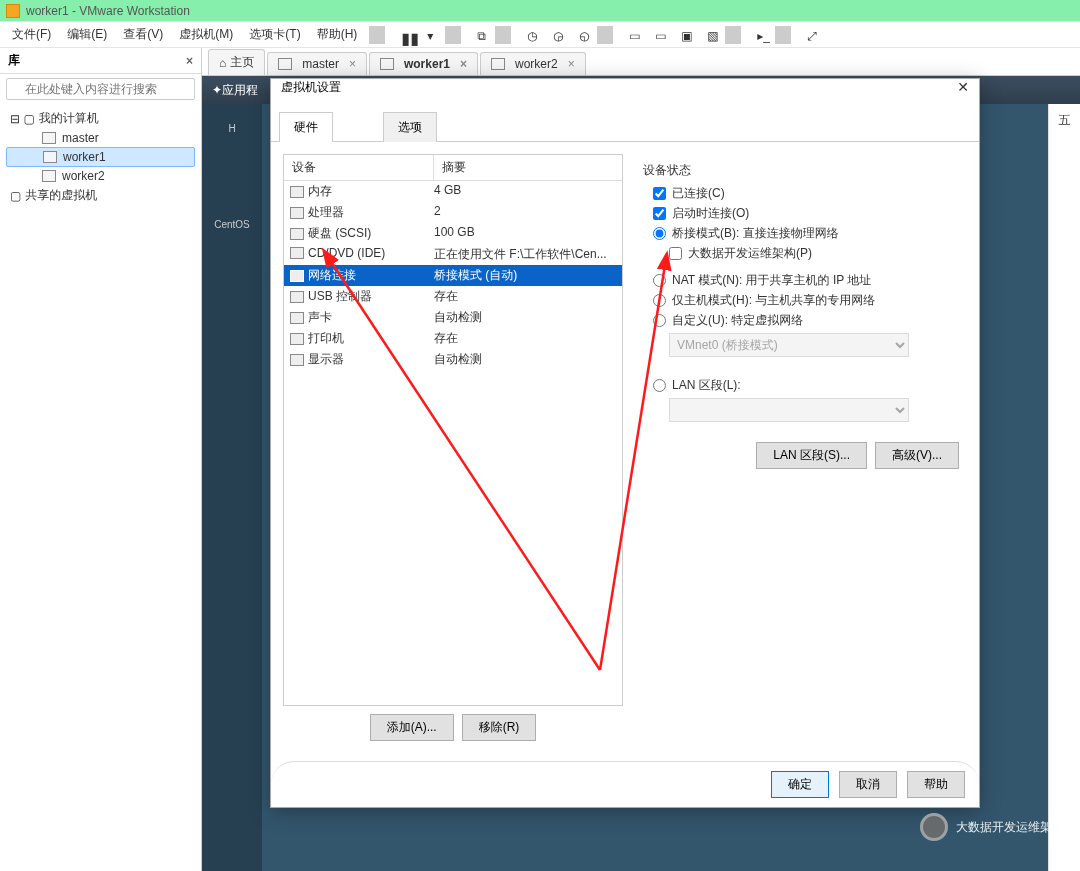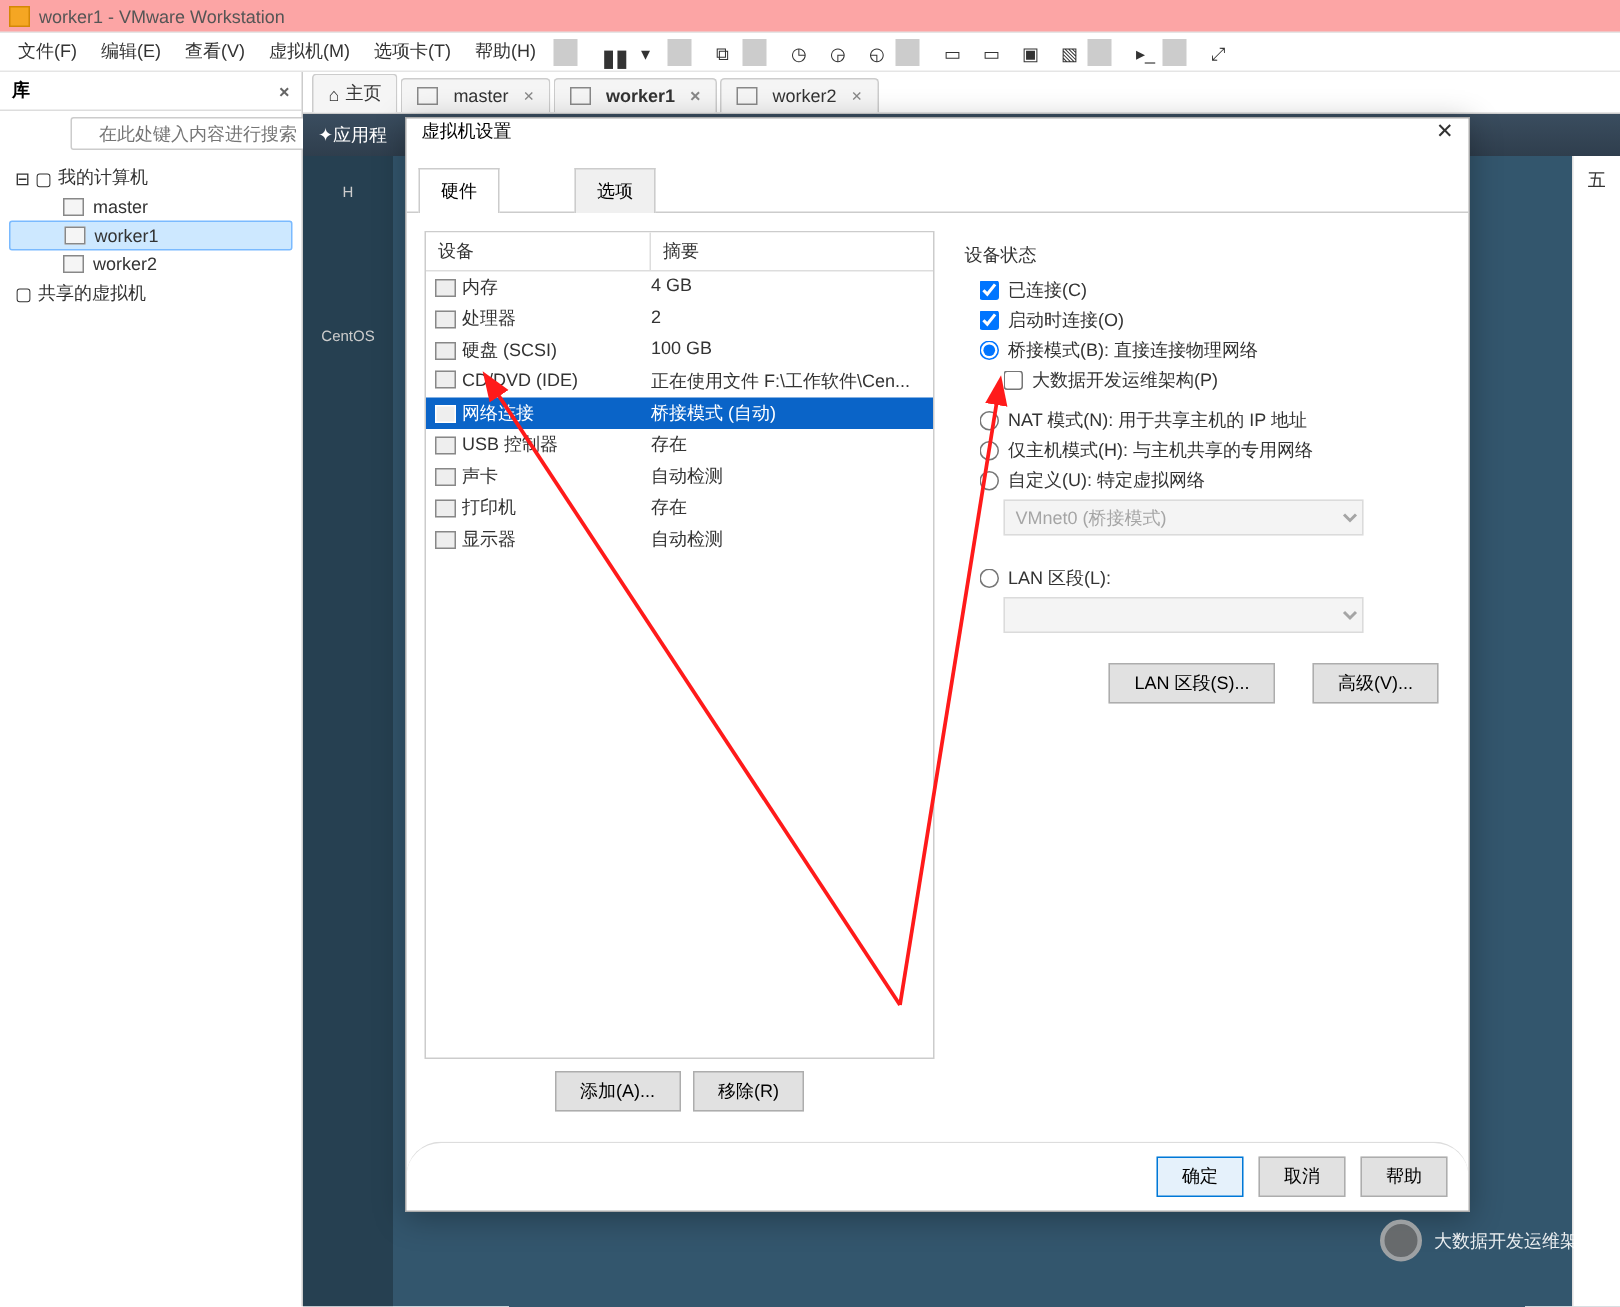--- a/index.html
+++ b/index.html
@@ -1,38 +1,38 @@
 <!DOCTYPE html>
 <html><head>
 <meta charset="utf-8">
 <style>
 * { box-sizing: border-box; margin: 0; padding: 0; font-family: "Microsoft YaHei", Tahoma, sans-serif; font-size: 12px; }
 body { width: 1080px; height: 871px; background: #fff; overflow: hidden; position: relative; }
 
 
-.titlebar { height: 22px; background: #fca5a5; border-bottom: 1px solid #e5e5e5; display: flex; align-items: center; padding: 0 6px; color: #555; }
+.titlebar { height: 22px; background: #86efac; border-bottom: 1px solid #e5e5e5; display: flex; align-items: center; padding: 0 6px; color: #555; }
 .titlebar .vm-icon { width: 14px; height: 14px; background: #f5a623; border: 1px solid #d48806; margin-right: 6px; }
 
 
 .menubar { height: 26px; background: #fff; display: flex; align-items: center; padding: 0 4px; border-bottom: 1px solid #e5e5e5; }
 .menubar span { padding: 3px 8px; color: #333; }
 .toolbar-sep { width: 1px; height: 18px; background: #ccc; margin: 0 4px; }
 .tb-icon { width: 18px; height: 18px; margin: 0 4px; display: inline-block; }
 .tb-play { color: #f5a623; font-size: 16px; }
 
 
 .content-row { display: flex; height: calc(100% - 48px); }
 
 
 .library { width: 202px; border-right: 1px solid #ccc; background: #fff; display: flex; flex-direction: column; }
 .lib-head { display: flex; align-items: center; justify-content: space-between; padding: 4px 8px; border-bottom: 1px solid #ddd; }
 .lib-head span { font-weight: bold; }
 .close-x { color: #666; }
 .search-row { padding: 4px 6px; display: flex; align-items: center; }
-.search-row input { flex: 1; border: 1px solid #ccc; padding: 3px 4px 3px 18px; border-radius: 2px; margin-left: 41px; }
+.search-row input { flex: 1; border: 1px solid #ccc; padding: 3px 4px 3px 18px; border-radius: 2px; }
 .tree { padding: 4px 6px; flex: 1; }
 .tree-row { display: flex; align-items: center; padding: 2px 0 2px 4px; color: #333; }
 .tree-row.child { padding-left: 36px; }
 .tree-row.sel { background: #cde8ff; border: 1px solid #7abaff; border-radius: 2px; }
 .tree-ic { width: 14px; height: 12px; border: 1px solid #888; margin-right: 6px; background: #f5f5f5; }
 
 
 .rightpane { flex: 1; background: #fff; position: relative; }
 .tabs-row { height: 28px; display: flex; align-items: end; padding: 0 6px; border-bottom: 1px solid #ccc; gap: 2px; }
 .tab { border: 1px solid #ccc; border-bottom: none; padding: 4px 10px; background: #f5f5f5; border-radius: 3px 3px 0 0; display: flex; align-items: center; gap: 4px; color: #333; }
@@ -67,21 +67,21 @@
 .dev-buttons { display: flex; justify-content: center; gap: 8px; padding: 8px 0; }
 .btn { border: 1px solid #adadad; background: #e1e1e1; padding: 4px 16px; cursor: default; }
 
 
 .set-panel { flex: 1; padding: 4px 8px; color: #333; }
 .group-title { margin: 4px 0 6px; }
 .chk-row, .rad-row { display: flex; align-items: center; gap: 6px; margin: 3px 0 3px 10px; }
 .rad-row input[type=radio], .chk-row input[type=checkbox] { margin: 0; }
 .combo { margin: 4px 0 20px 26px; }
 .combo select, .combo input { width: 240px; padding: 3px; border: 1px solid #ccc; background: #f0f0f0; }
-.panel-buttons { display: flex; justify-content: flex-end; gap: 25px; margin-top: 16px; }
+.panel-buttons { display: flex; justify-content: flex-end; gap: 8px; margin-top: 16px; }
 
 
 .dlg-foot { height: 46px; border-top: 1px solid #ddd; display: flex; align-items: center; justify-content: flex-end; padding: 15px 14px; gap: 10px; border-radius: 23px; }
 .btn.primary { border: 1px solid #0078d7; background: #e5f1fb; }
 
 
 .arrow-svg { position: absolute; left: 0; top: 0; pointer-events: none; }
 
 
 .watermark { position: absolute; right: 16px; bottom: 30px; display: flex; align-items: center; gap: 8px; color: #fff; font-size: 18px; opacity: 0.9; }

